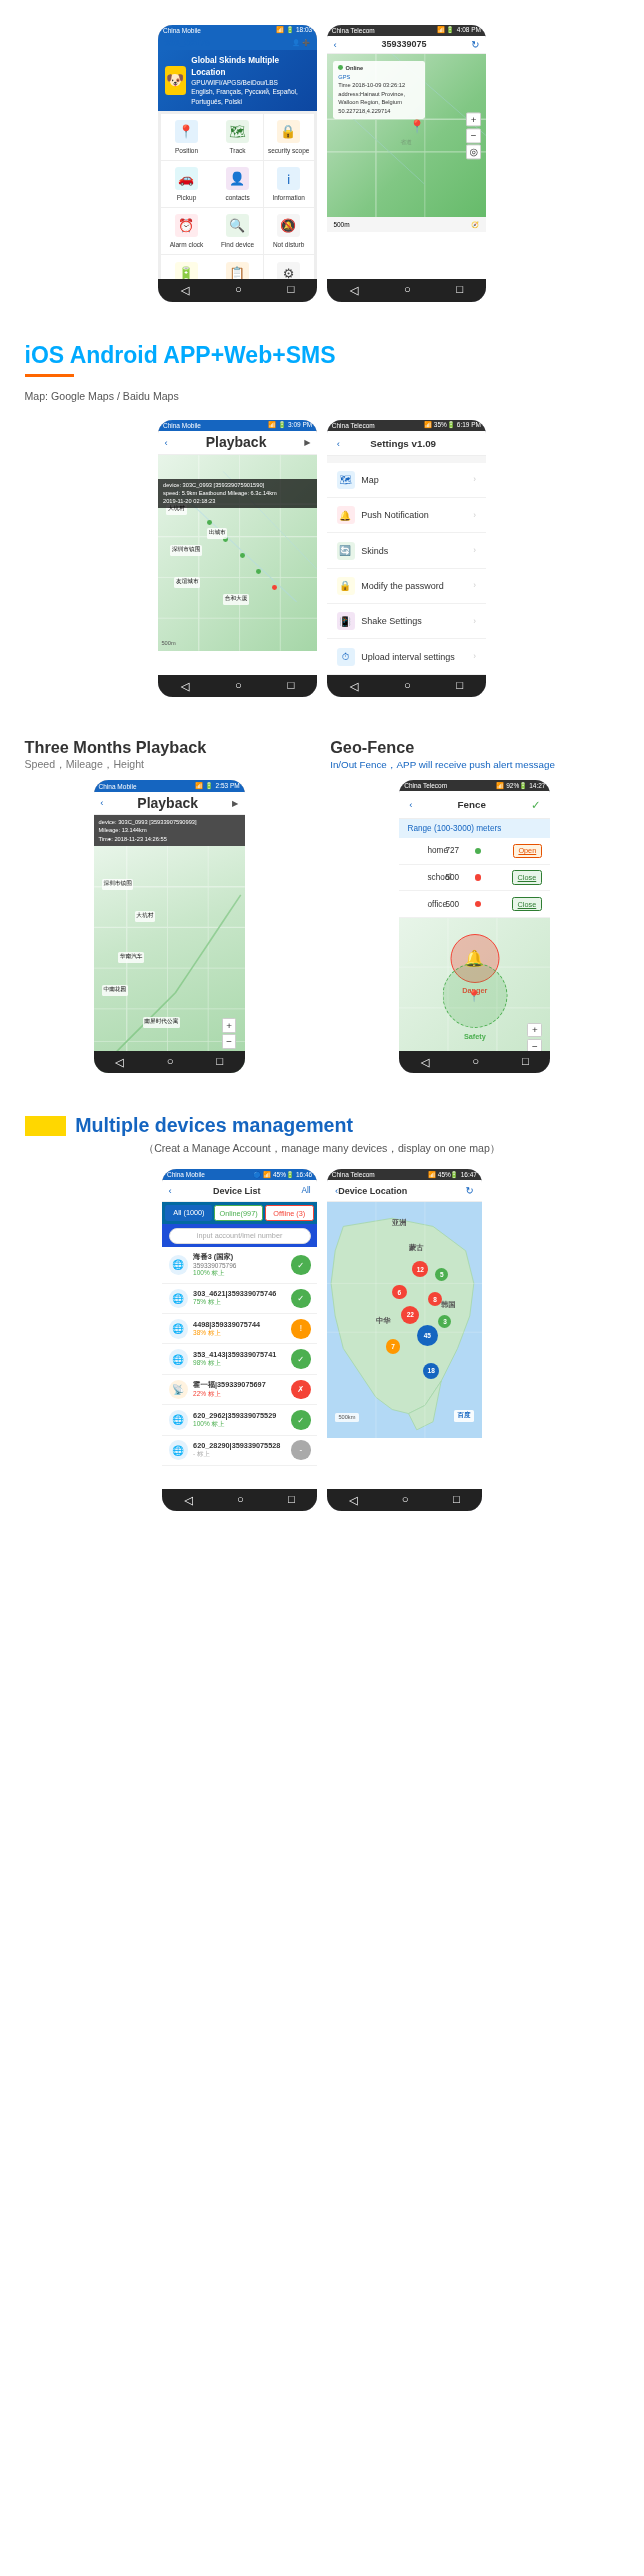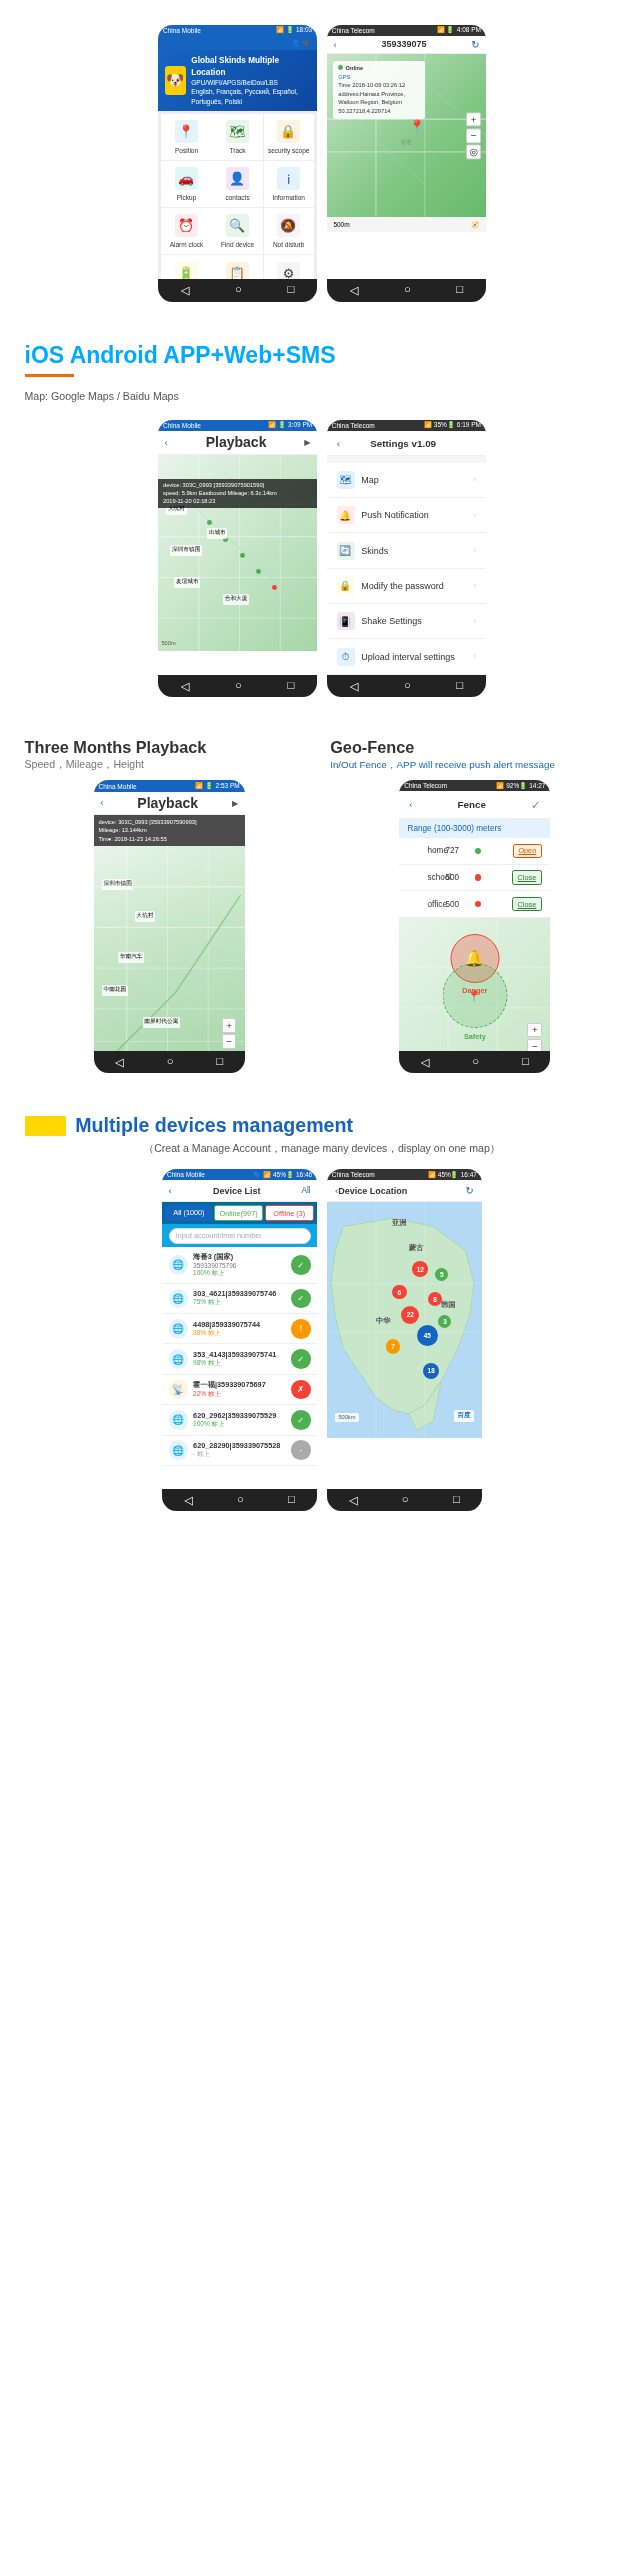--- a/index.html
+++ b/index.html
@@ -527,25 +527,26 @@
       text-align: center;
       padding: 2.4px;
       font-size: 7.3px;
       border-radius: 2.4px;
       color: #555;
     }
     .device-tab.active-blue { background: #1565c0; color: #fff; }
     .device-tab.active-green { background: #fff; color: #4caf50; border: 0.8px solid #4caf50; }
     .device-tab.active-red { background: #fff; color: #f44336; border: 0.8px solid #f44336; }
     .search-bar {
-      background: #0ea5e9;
+      background: #1d4ed8;
       padding: 3.3px 6.5px;
       display: flex;
       align-items: center;
       gap: 3.3px;
+      text-align: center;
     }
     .search-input-mock {
       background: #fff;
       border: 0.8px solid #ddd;
       border-radius: 9.8px;
       padding: 2.4px 6.5px;
       font-size: 7.3px;
       color: #aaa;
       flex: 1;
     }

